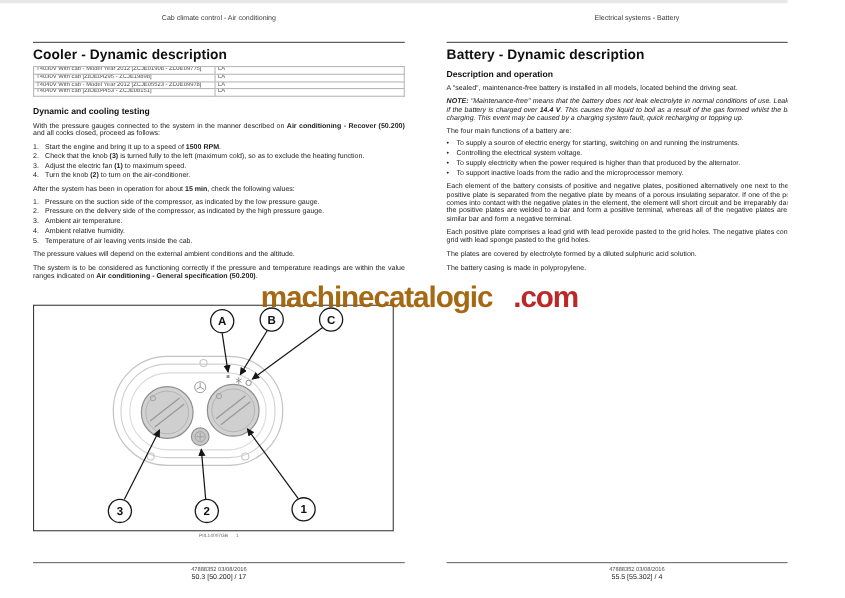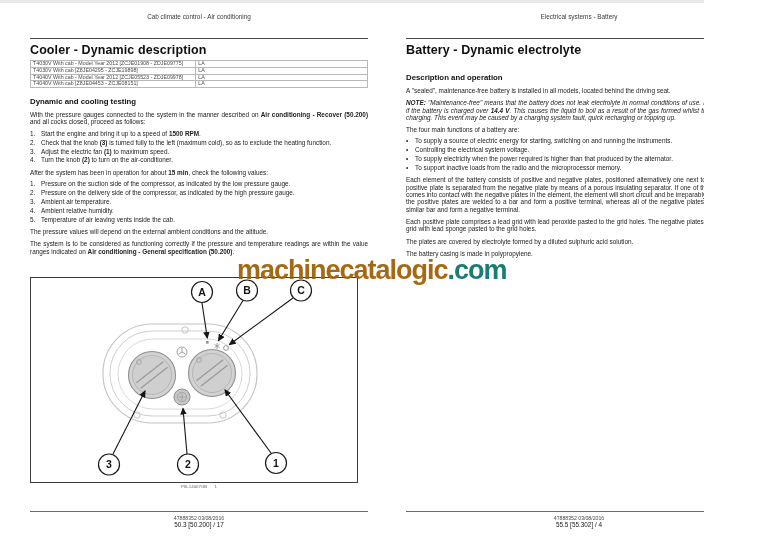--- a/index.html
+++ b/index.html
@@ -1,17 +1,17 @@
 <!DOCTYPE html>
 <html><head>
 <meta charset="utf-8">
 <style>
   html,body{margin:0;padding:0;background:#ffffff;}
   .canvas{position:relative;width:704px;height:544px;background:#ffffff;overflow:hidden;
-          font-family:"Liberation Sans","DejaVu Sans",sans-serif;color:#1c1c1c;}
+          font-family:"Liberation Sans","DejaVu Sans",sans-serif;color:#1c1c1c;padding-left:12px;}
   .scan-edge{position:absolute;top:0;left:0;width:768px;height:3px;background:#d9d9d9;opacity:.6;}
 
   .page{position:absolute;top:0;height:544px;}
   #left-page{left:30px;width:338px;}
   #right-page{left:406px;width:346px;}
 
   .running-header{position:absolute;top:13px;left:0;width:100%;text-align:center;
                   font-size:6.4px;color:#3a3a3a;}
 
   .page-body{position:absolute;top:38px;left:0;width:100%;}
@@ -233,23 +233,23 @@
       <div class="footer-rule"></div>
       <div class="footer-line1">47888352 03/08/2016</div>
       <div class="footer-line2">50.3 [50.200] / 17</div>
     </div>
   </div>
 
   <div class="page" id="right-page">
     <div class="running-header">Electrical systems - Battery</div>
 
     <div class="page-body">
-      <div class="doc-title">Battery - Dynamic electrolyte</div>
-
-      <div class="sub-heading" style="margin-top:16px;">Description and operation</div>
+      <div class="doc-title">Battery - Dynamic description</div>
+
+      <div class="sub-heading" style="margin-top:6px;">Description and operation</div>
 
       <div class="para">A "sealed", maintenance-free battery is installed in all models, located behind the driving seat.</div>
       <div class="para"><span class="b i">NOTE:</span><span class="i"> "Maintenance-free" means that the battery does not leak electrolyte in normal conditions of use. Leaks may occur if the battery is charged over </span><span class="b i">14.4 V</span><span class="i">. This causes the liquid to boil as a result of the gas formed whilst the battery is fully charging. This event may be caused by a charging system fault, quick recharging or topping up.</span></div>
       <div class="para">The four main functions of a battery are:</div>
 
       <div class="olist">
         <div class="li-row">
           <span class="li-blt">•</span>
           <div class="li-text">To supply a source of electric energy for starting, switching on and running the instruments.</div>
         </div>
@@ -274,15 +274,15 @@
     </div>
 
     <div class="page-footer">
       <div class="footer-rule"></div>
       <div class="footer-line1">47888352 03/08/2016</div>
       <div class="footer-line2">55.5 [55.302] / 4</div>
     </div>
   </div>
 
   <div class="watermark">
-    <span id="wm-main" style="color: #a16207;">machinecatalogic</span><span id="wm-suffix" style="color: #0f766e;">.com</span>
+    <span id="wm-main" style="color: #a16207;">machinecatalogic</span><span id="wm-suffix" style="color: #b91c1c; margin-left: 19px;">.com</span>
   </div>
 </div>
 
 </body></html>

